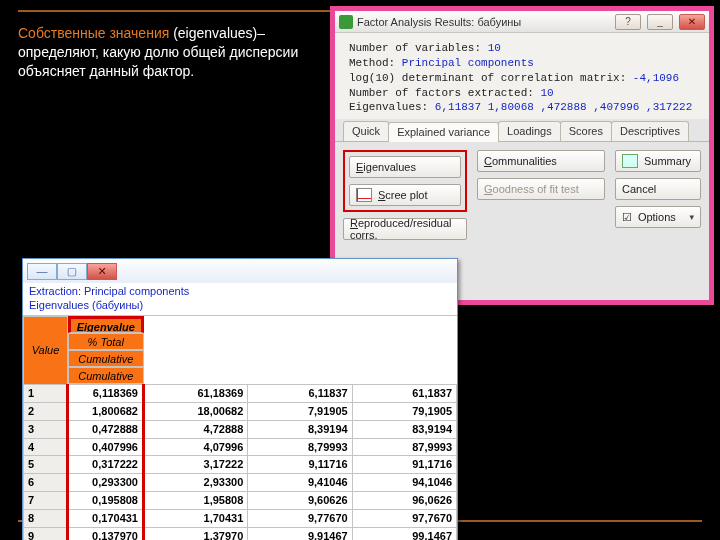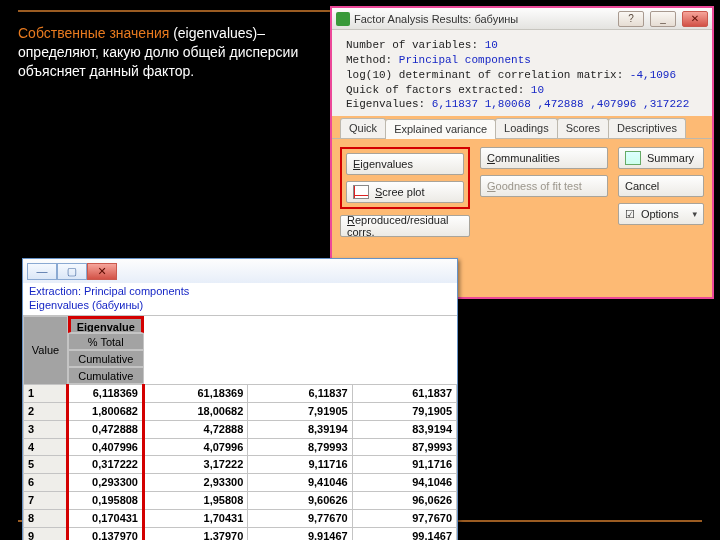--- a/index.html
+++ b/index.html
@@ -31,22 +31,22 @@
     color: #fff;
   }
   .slide-text .accent { color: #e87a1f; }
 
   
   .dlg {
     position: absolute;
     top: 6px;
     left: 330px;
     width: 384px;
-    background: #fdba74;
-    border: 2px solid #ec4899;
+    background: #e5e5e5;
+    border: 5px solid #ec4899;
     box-shadow: 2px 2px 4px rgba(0,0,0,.3);
     font-size: 11px;
   }
   .dlg .titlebar {
     height: 22px;
     background: linear-gradient(#fdfdfd,#e4e3e0);
     border-bottom: 1px solid #c7c5bf;
     display: flex;
     align-items: center;
     padding: 0 4px;
@@ -198,21 +198,21 @@
   }
   .grid th, .grid td {
     border:1px solid #c4c4c4;
     padding:1px 4px;
     height:17px;
     font-size:11px;
     white-space:nowrap; overflow:hidden;
     line-height: 1.35;
     font-weight: bold;
   }
-  .grid th { background:#a3a3a3; font-weight:normal; }
+  .grid th { background:#f97316; font-weight:normal;font-style:italic; }
   .grid th.rowh { text-align:center; width:44px;}
   .grid th.col { text-align:center; }
   .grid td { text-align:right; }
   .grid td.row { background:#efeeea; text-align:left; font-weight:bold;}
   .col-eig { border-left:3px solid #d30000 !important; border-right:3px solid #d30000 !important; }
   .col-eig-top { border-top:3px solid #d30000 !important; }
   .th-eig { font-weight:bold !important; }
 </style>
 </head>
 <body>
@@ -230,21 +230,21 @@
     <span class="ficon"></span>
     <span class="title">Factor Analysis Results: бабуины</span>
     <span class="winbtn">?</span>
     <span class="winbtn">_</span>
     <span class="winbtn close">✕</span>
   </div>
   <div class="info">
     <div><span>Number of variables: </span><span class="blue">10</span></div>
     <div><span>Method: </span><span class="blue">Principal components</span></div>
     <div><span>log(10) determinant of correlation matrix: </span><span class="blue">-4,1096</span></div>
-    <div><span>Quick of factors extracted: </span><span class="blue">10</span></div>
+    <div><span>Number of factors extracted: </span><span class="blue">10</span></div>
     <div><span>Eigenvalues: </span><span class="blue">6,11837  1,80068  ,472888  ,407996  ,317222</span></div>
   </div>
   <div class="tabs">
     <div class="tab">Quick</div>
     <div class="tab active">Explained variance</div>
     <div class="tab">Loadings</div>
     <div class="tab">Scores</div>
     <div class="tab">Descriptives</div>
   </div>
   <div class="body">

